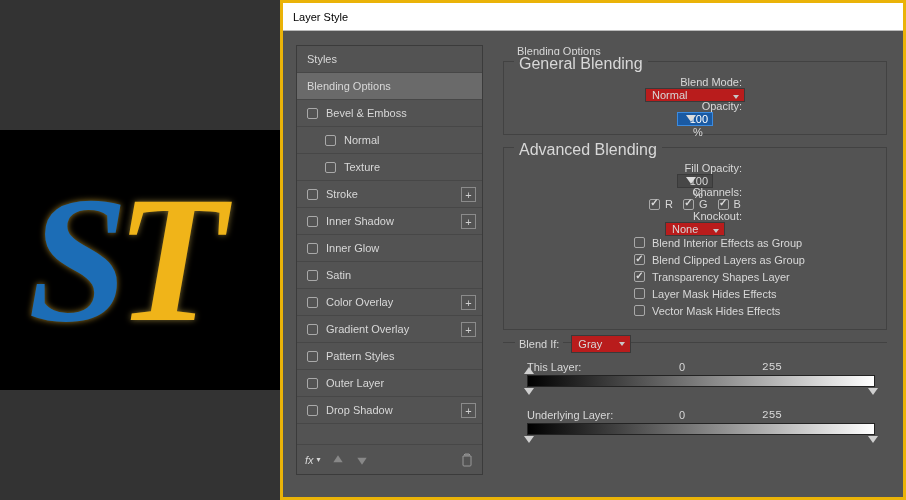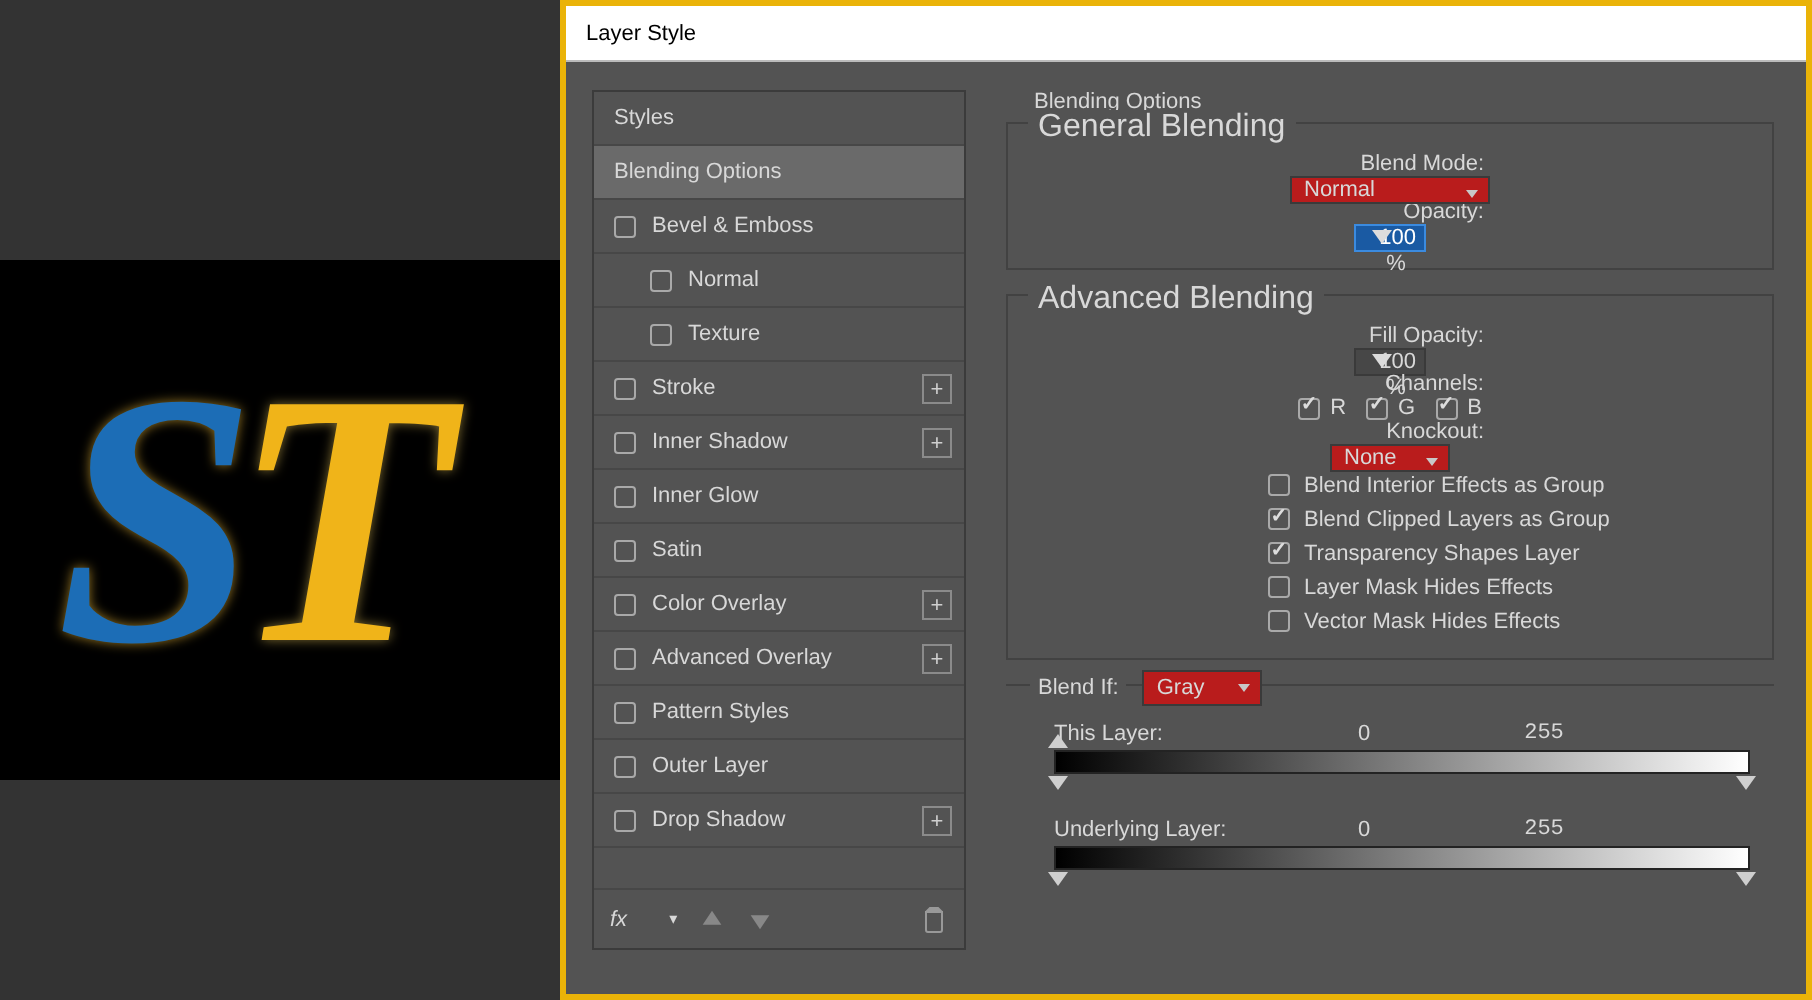--- a/index.html
+++ b/index.html
@@ -104,40 +104,40 @@
           <span class="cb"></span>
           <span>Satin</span>
         </div>
         <div class="row">
           <span class="cb"></span>
           <span>Color Overlay</span>
           <span class="plus">+</span>
         </div>
         <div class="row">
           <span class="cb"></span>
-          <span>Advanced Overlay</span>
+          <span>Gradient Overlay</span>
           <span class="plus">+</span>
         </div>
         <div class="row">
           <span class="cb"></span>
           <span>Pattern Styles</span>
         </div>
         <div class="row">
           <span class="cb"></span>
           <span>Outer Layer</span>
         </div>
         <div class="row">
           <span class="cb"></span>
           <span>Drop Shadow</span>
           <span class="plus">+</span>
         </div>
         <div class="spacer"></div>
         <div class="footer">
           <div class="left-icons">
-            <span style="font-style:italic;display:flex;align-items:center;gap:21px;">
+            <span style="font-style:italic;display:flex;align-items:center;gap:3px;">
               <span>fx</span>
               <span style="font-size:8px;font-style:normal;">▾</span>
             </span>
             <svg viewBox="0 0 12 12">
                 <path d="M6 2 L10 8 L2 8 Z" fill="#888"></path>
               </svg>
             <svg viewBox="0 0 12 12">
                 <path d="M6 10 L2 4 L10 4 Z" fill="#888"></path>
               </svg>
           </div>

